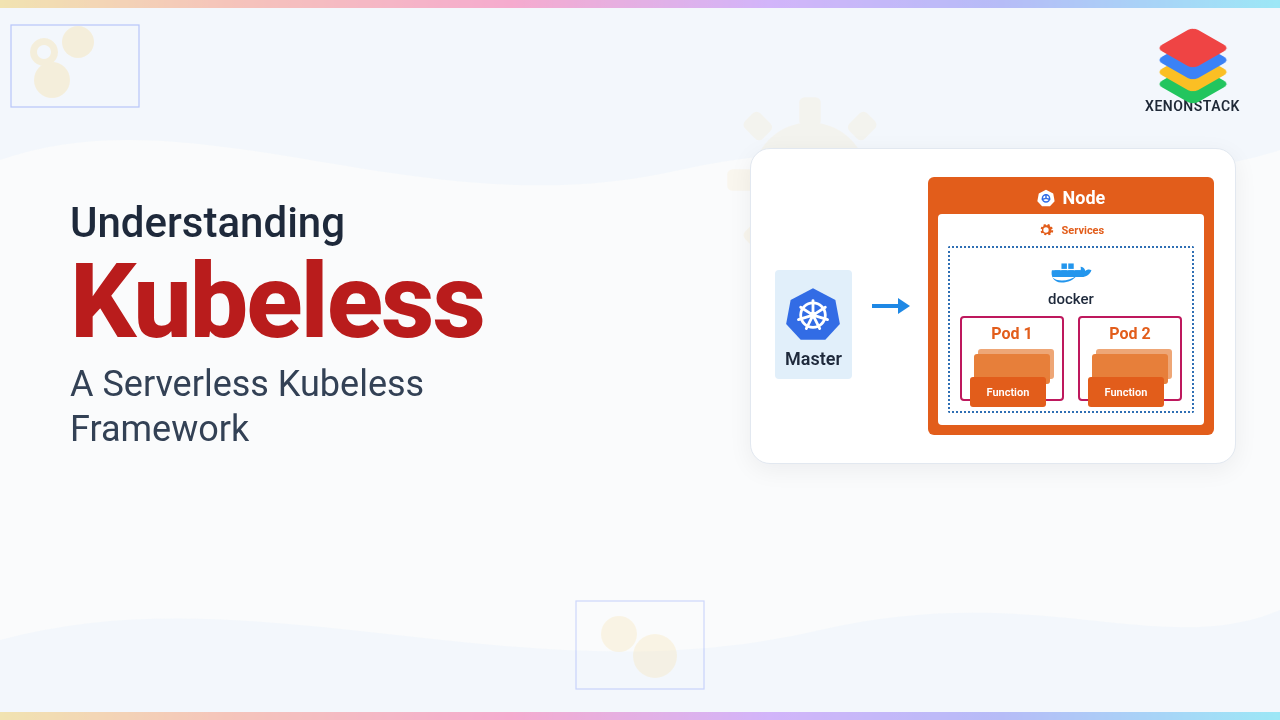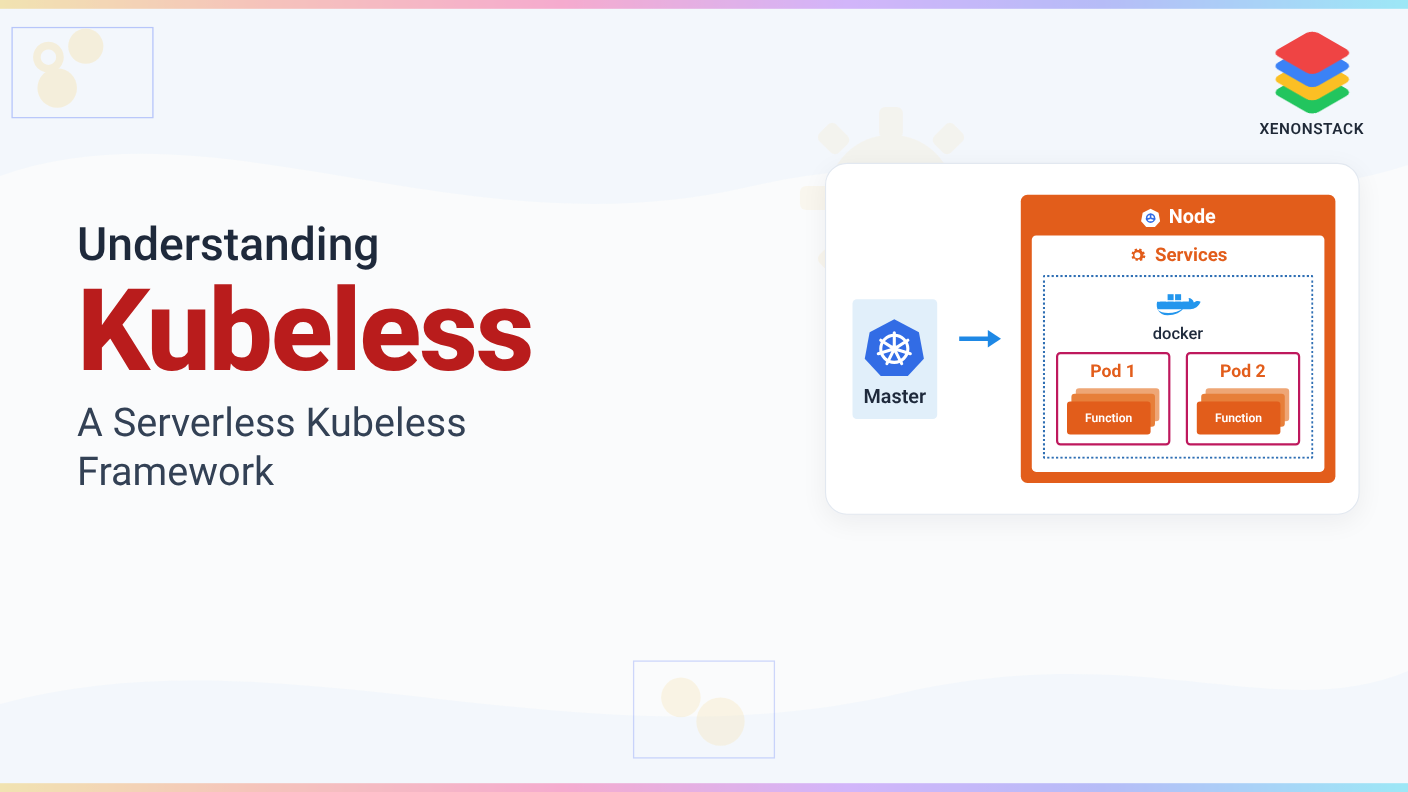--- a/index.html
+++ b/index.html
@@ -26,21 +26,21 @@
     pointer-events: none;
   }
 
   .logo-block {
     position: absolute;
     top: 28px;
     right: 40px;
     display: flex;
     flex-direction: column;
     align-items: center;
-    gap: 20px;
+    gap: 8px;
   }
   .logo-stack {
     width: 72px; height: 62px; position: relative;
   }
   .layer {
     position: absolute; left: 50%; transform: translateX(-50%) rotateX(55deg) rotateZ(45deg);
     width: 52px; height: 52px; border-radius: 8px;
   }
   .l1 { background: #ef4444; top: -6px; }
   .l2 { background: #3b82f6; top: 6px; }
@@ -101,21 +101,21 @@
     color: #ffffff; text-align: center; font-size: 18px; font-weight: 700;
     display:flex; align-items:center; justify-content:center; gap:8px;
     padding-bottom: 6px;
   }
   .services-box {
     background: #fff;
     border-radius: 4px;
     padding: 8px 10px 12px;
   }
   .services-title {
-    color: #e25d1b; text-align:center; font-size: 17px; font-weight: 700;
+    color: #e25d1b; text-align:center; font-size: 11px; font-weight: 700;
     display:flex; align-items:center; justify-content:center; gap:8px;
     margin-bottom: 8px;
   }
   .dashed-box {
     border: 2px dotted #2f6fb4;
     padding: 10px;
     display:flex; flex-direction:column; align-items:center; gap:8px;
     border-radius: 2px;
   }
   .docker-row { display:flex; flex-direction:column; align-items:center; gap:2px; margin-bottom: 0; }
@@ -131,21 +131,21 @@
   }
   .pod-title { color:#e25d1b; font-size:16px; font-weight:700; margin-bottom:6px; }
   .fn-stack { position:relative; width: 84px; height: 40px; }
   .fn-card {
     position:absolute; width:76px; height:30px; border-radius:3px;
     display:flex; align-items:center; justify-content:center;
     color:#fff; font-size:11px; font-weight:600;
   }
   .fn-c1 { background:#eea676; top:0; left:8px; }
   .fn-c2 { background:#e77f3a; top:5px; left:4px; }
-  .fn-c3 { background:#e25d1b; top:12px; left:0; }
+  .fn-c3 { background:#e25d1b; top:28px; left:0; }
 
   svg { display:block; }
 </style>
 </head>
 <body>
 
 <div class="gradient-bar gradient-top"></div>
 <div class="gradient-bar gradient-bottom"></div>
 
 <svg class="wave-bg" viewBox="0 0 1280 720" preserveAspectRatio="none">

